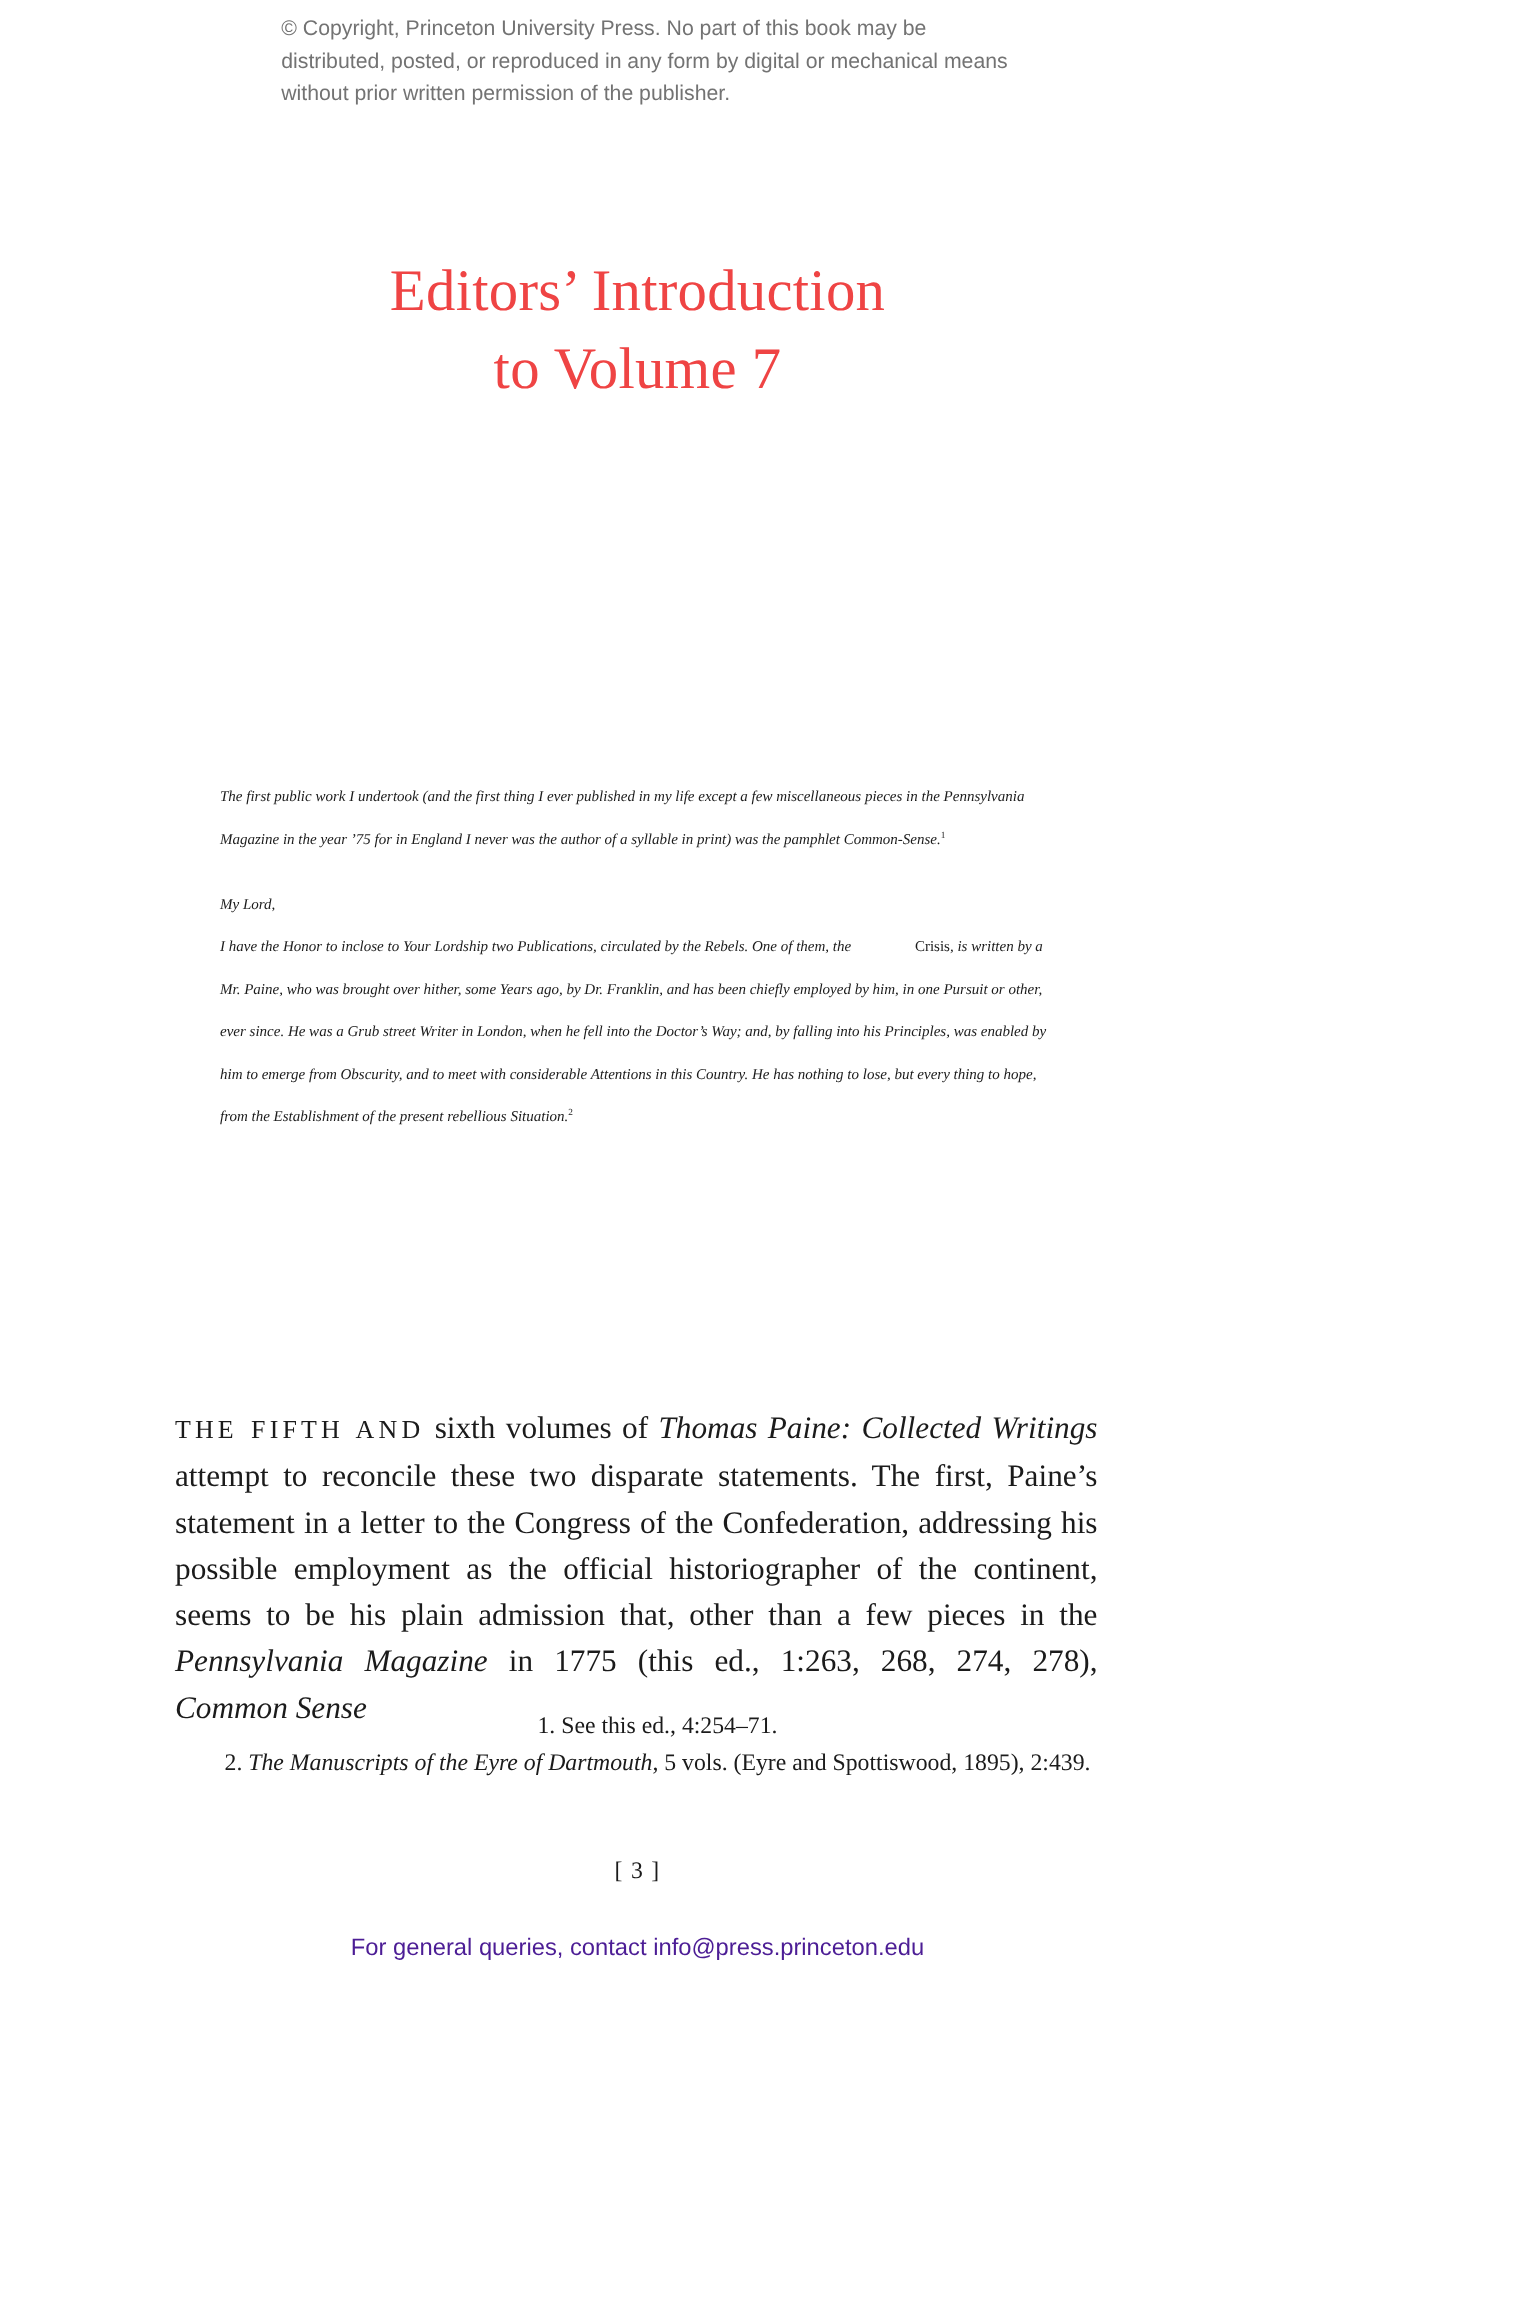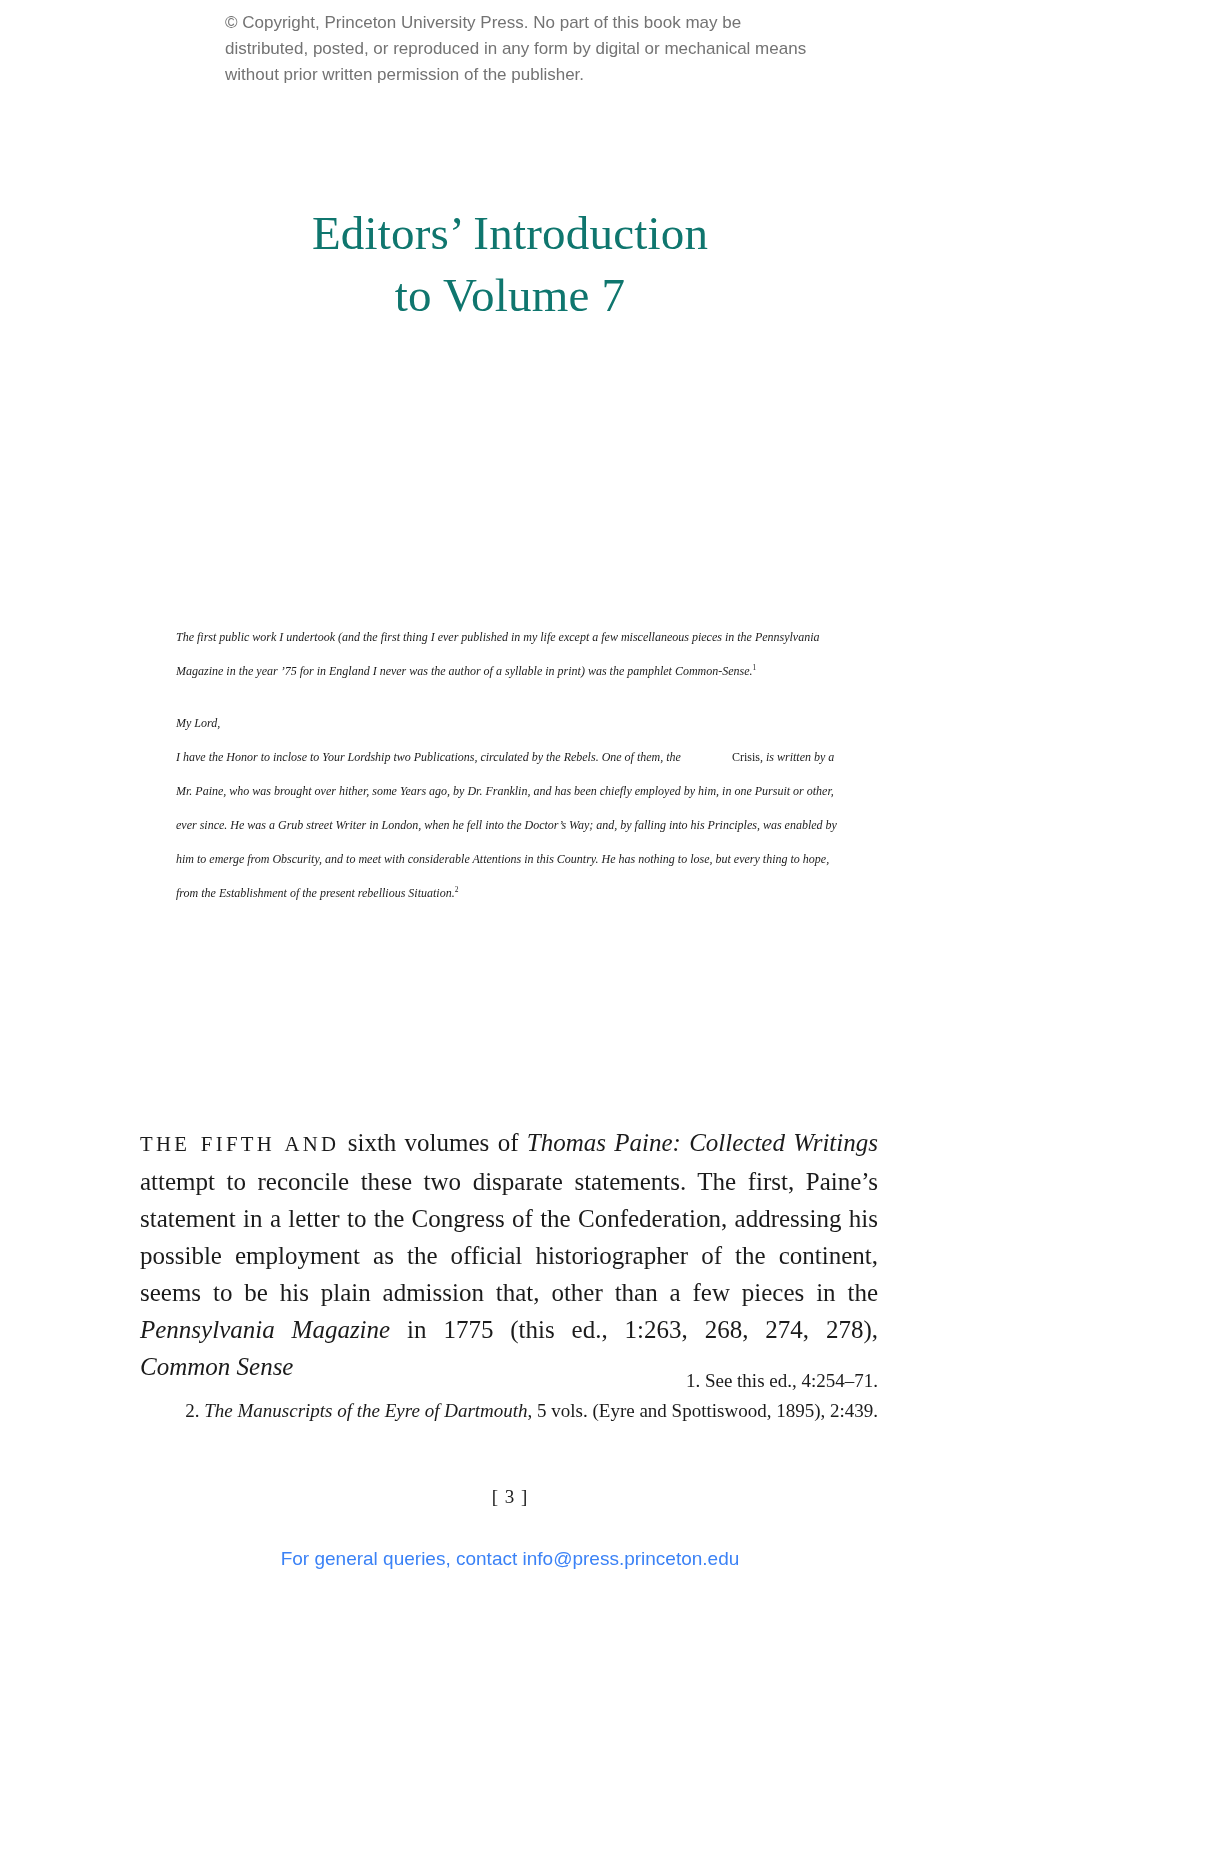--- a/index.html
+++ b/index.html
@@ -32,21 +32,21 @@
   }
   .title {
     position: absolute;
     left: 140px;
     top: 202px;
     width: 740px;
     text-align: center;
     font-weight: 400;
     font-size: 47px;
     line-height: 62px;
-    color: #0f766e;
+    color: #ef4444;
     letter-spacing: 0.2px;
   }
   .title .title-line { display: block; }
   .epigraphs {
     position: absolute;
     left: 176px;
     top: 620px;
     width: 668px;
     font-size: 12px;
     line-height: 34px;
@@ -66,39 +66,39 @@
     font-style: normal;
   }
   .footnotes {
     position: absolute;
     left: 140px;
     top: 1366px;
     width: 738px;
     font-size: 19px;
     line-height: 30px;
   }
-  .footnote { text-indent: 34px; text-align: right; }
+  .footnote { text-indent: 34px; text-align: center; }
   .folio {
     position: absolute;
     left: 140px;
     top: 1486px;
     width: 740px;
     text-align: center;
     font-size: 19px;
     letter-spacing: 1px;
   }
   .footer {
     position: absolute;
     left: 140px;
     top: 1548px;
     width: 740px;
     text-align: center;
     font-family: "Liberation Sans", sans-serif;
     font-size: 19px;
-    color: #3b82f6;
+    color: #4c1d95;
   }
   
   .it { font-style: italic; }
   .rm { font-style: normal; margin-left: 48px; }
   .sup {
     vertical-align: super;
     font-size: 0.62em;
     font-style: normal;
     line-height: 0;
   }

